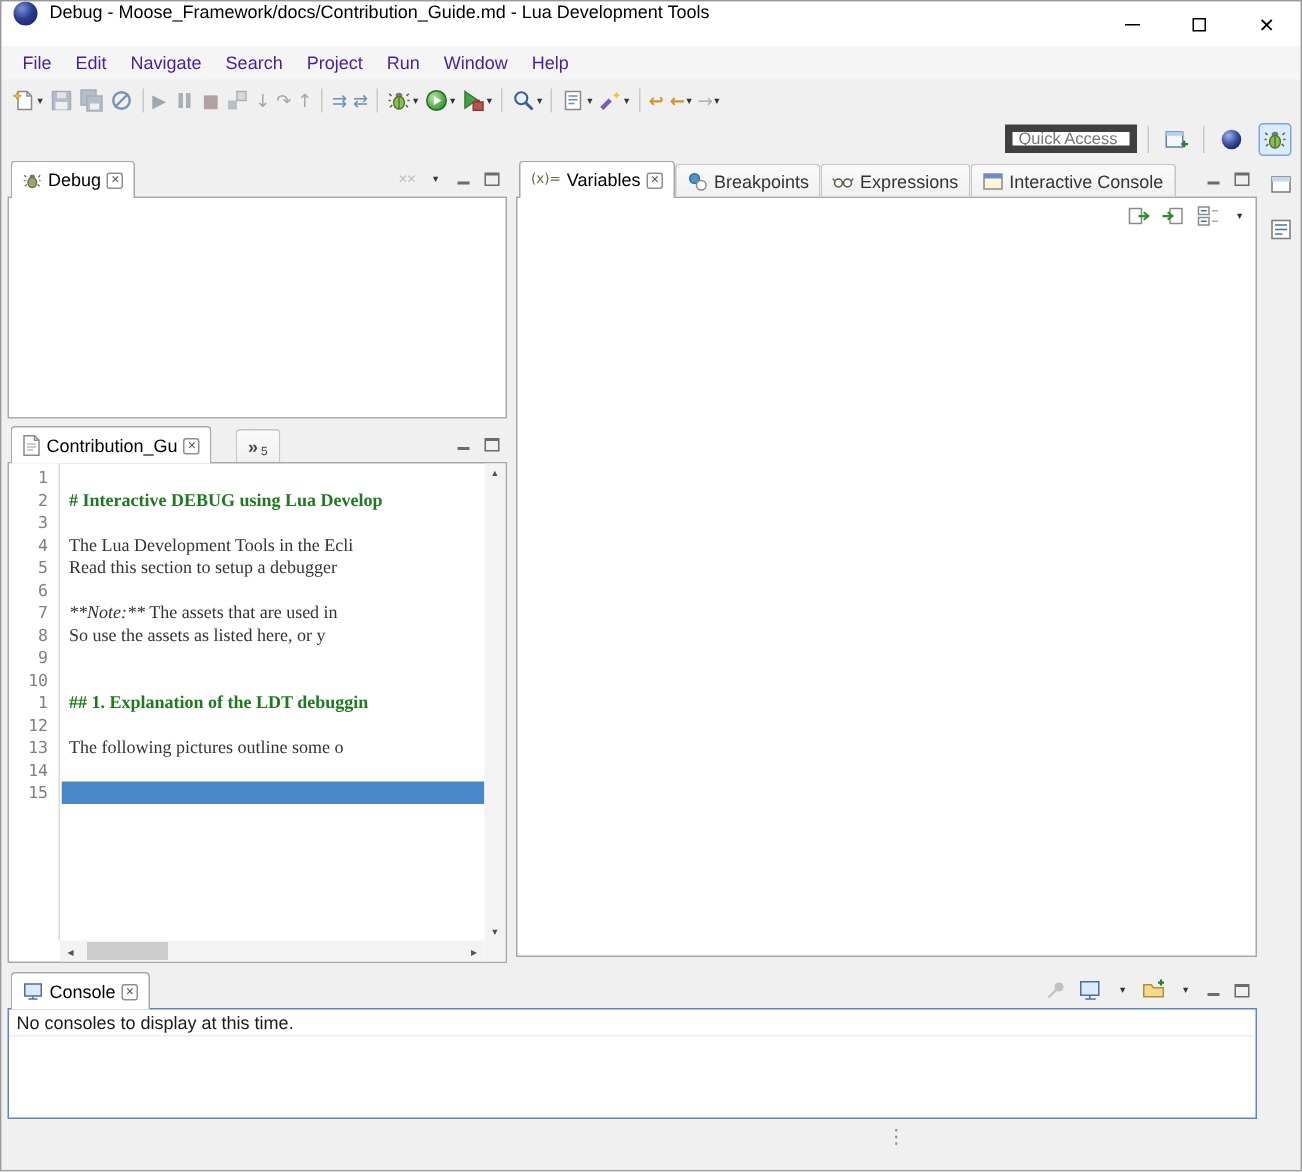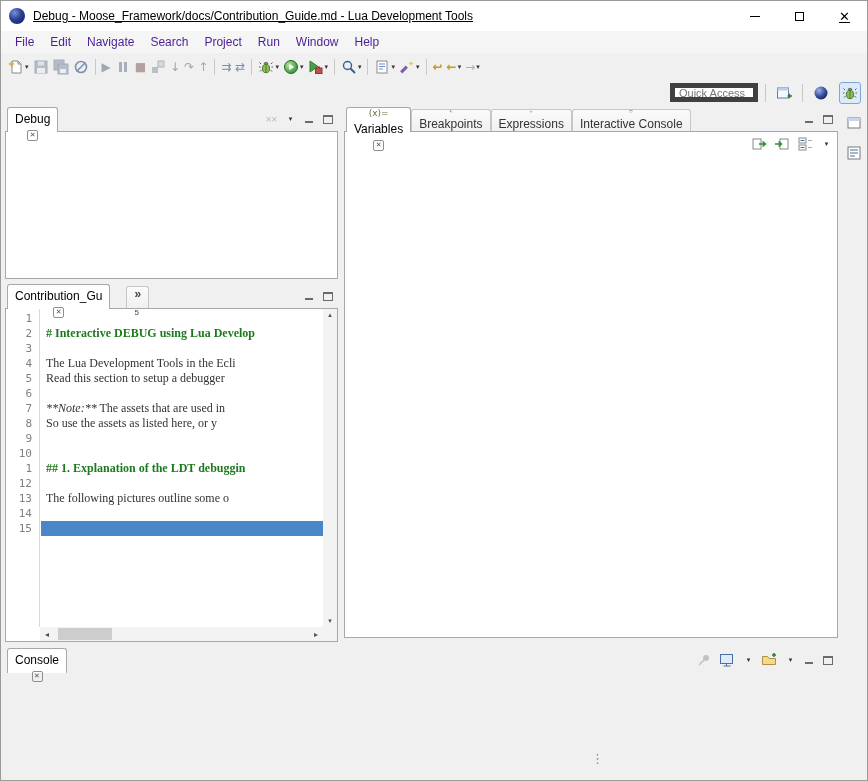--- a/index.html
+++ b/index.html
@@ -3,21 +3,21 @@
 <meta charset="utf-8">
 <style>
   * { box-sizing: border-box; }
   html,body { margin:0; padding:0; background:#fff; }
   body { font-family:"Liberation Sans", sans-serif; font-size:12px; color:#000; }
 
   .window { width:868px; height:781px; border:1px solid #9a9a9a; background:#f0f0f0;
             display:flex; flex-direction:column; position:relative; overflow:hidden; }
 
   
-  .titlebar { height:30px; background:#fff; display:flex; align-items:center; padding-left:8px; flex:0 0 auto;text-decoration:underline; }
+  .titlebar { height:30px; background:#fff; display:flex; padding-left:8px; flex:0 0 auto; }
   .app-icon { width:16px; height:16px; border-radius:50%; flex:0 0 auto;
               background:radial-gradient(circle at 35% 30%, #7c8fd9 0%, #2a3f8f 45%, #101d5e 100%); margin-right:8px; }
   .title-text { font-size:12px; color:#000; white-space:nowrap; }
   .win-controls { margin-left:auto; display:flex; height:30px; }
   .wbtn { width:45px; display:flex; align-items:center; justify-content:center; }
   .wmin { width:10px; height:1px; background:#000; display:block; }
   .wmax { width:9px; height:9px; border:1px solid #000; display:block; }
   .wclose { font-size:13px; line-height:1; color:#000; }
 
   
@@ -50,23 +50,23 @@
 
   .part { position:absolute; }
   .part-debug   { left:4px;   top:2px;   width:333px; height:172px; }
   .part-editor  { left:4px;   top:179px; width:333px; height:358px; }
   .part-vars    { left:343px; top:2px;   width:494px; height:531px; }
   .part-console { left:4px;   top:543px; width:833px; height:98px;  }
 
   .tabbar { height:24px; display:flex; align-items:flex-end; padding-left:2px; position:relative; z-index:2; }
   .tab { display:flex; align-items:center; gap:4px; padding:0 7px; font-size:12px; white-space:nowrap; }
   .tab.sel { height:25px; margin-bottom:-1px; background:#fff; border:1px solid #a8a8a8; border-bottom:none;
-             border-radius:3px 3px 0 0; position:relative;flex-direction:column; }
+             border-radius:3px 3px 0 0; position:relative; }
   .tab.unsel { height:22px; background:linear-gradient(#fbfbfb,#f0f0f0); border:1px solid #c6c6c6; border-bottom:none;
-               border-radius:3px 3px 0 0; color:#333;flex-direction:column; }
+               border-radius:3px 3px 0 0; color:#333; }
   .tclose { width:11px; height:11px; border:1px solid #8f8f8f; border-radius:2px; font-size:7px; line-height:9px;
             text-align:center; color:#555; font-family:"DejaVu Sans",sans-serif; }
   .tb-actions { position:absolute; right:4px; top:0; height:24px; display:flex; align-items:center; gap:7px; }
   .pact { display:flex; align-items:center; justify-content:center; min-width:12px; height:16px; color:#666; }
   .pmin { width:10px; height:9px; position:relative; display:block; }
   .pmin::after { content:""; position:absolute; left:1px; right:1px; bottom:1px; height:2px; background:#6b6b6b; }
   .pmax { width:10px; height:9px; border:1px solid #6b6b6b; border-top-width:2px; display:block; }
   .xx { font-size:8px; letter-spacing:-1px; color:#bdbdbd; font-family:"DejaVu Sans",sans-serif; }
 
   .body { position:absolute; left:0; right:0; top:24px; bottom:0; background:#fff; border:1px solid #a8a8a8; z-index:1; }
@@ -546,20 +546,23 @@
               <span class="dd">▾</span>
             </span>
           <span class="pact">
               <i class="pmin"></i>
             </span>
           <span class="pact">
               <i class="pmax"></i>
             </span>
         </div>
       </div>
+      <div class="body">
+        <div class="console-msg">No consoles to display at this time.</div>
+      </div>
     </div>
 
   </div>
 
   <div class="bottom-trim">
     <span class="trim-handle">⋮</span>
   </div>
 
 </div>
 

